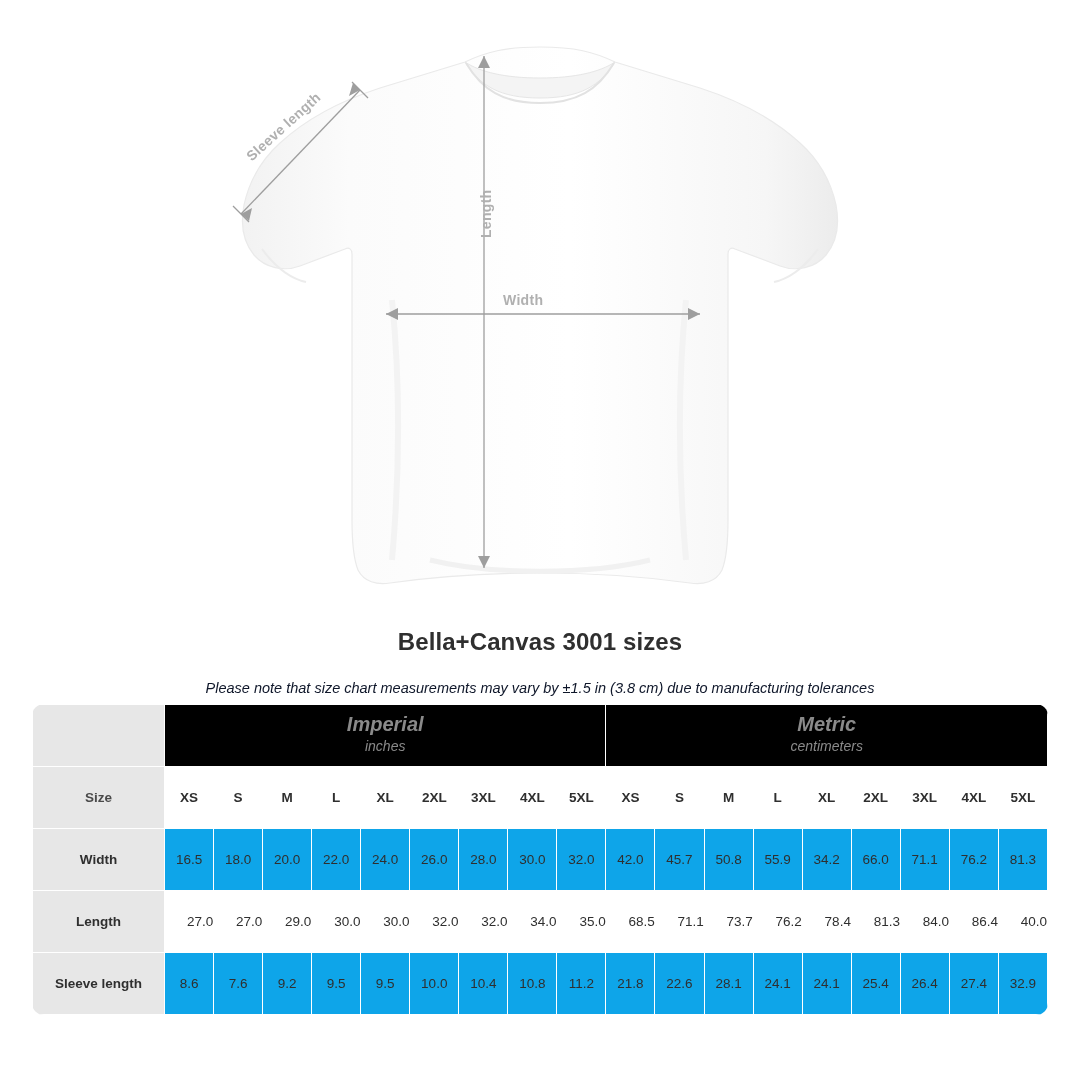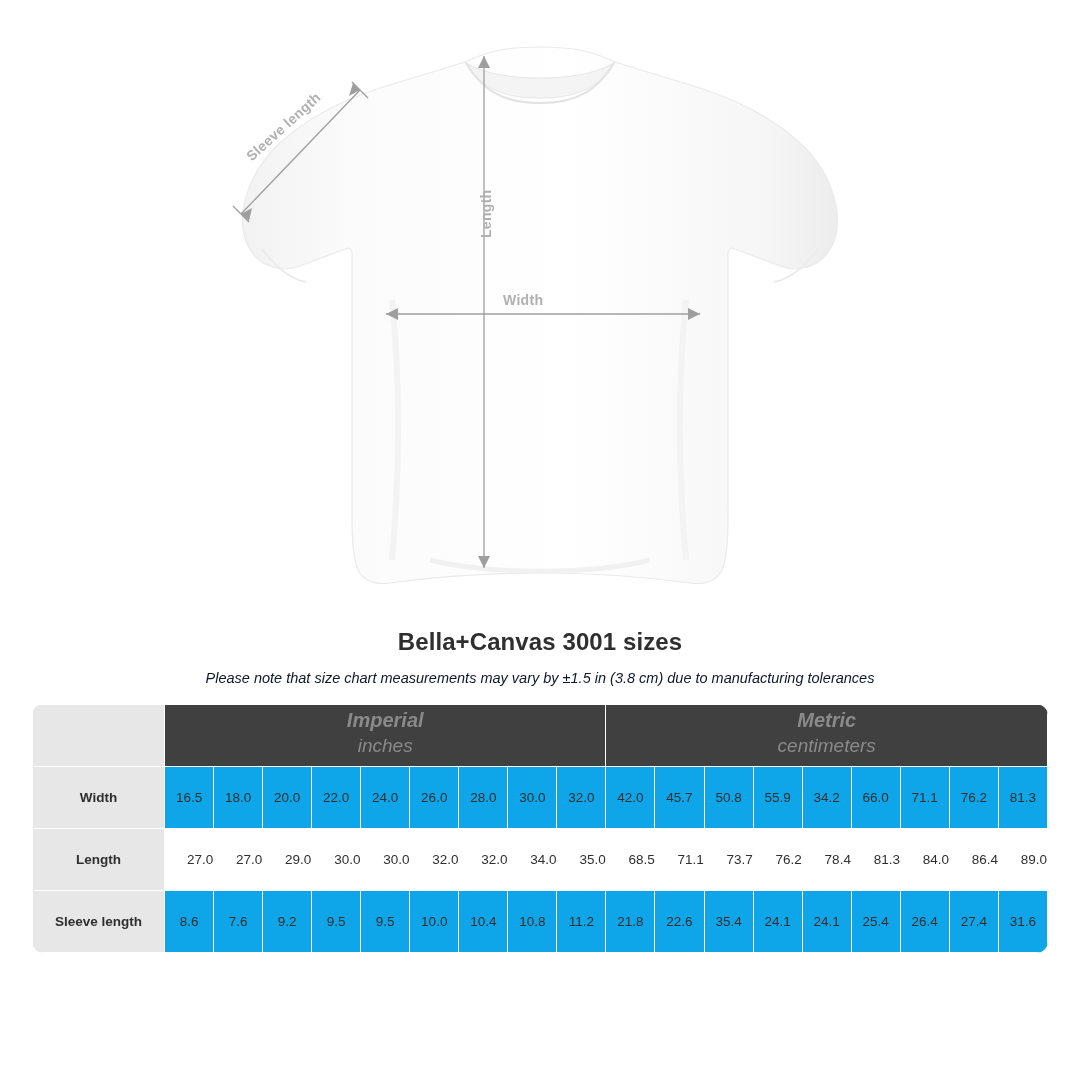--- a/index.html
+++ b/index.html
@@ -54,21 +54,21 @@
   .title-block {
     position: absolute;
     left: 0; top: 628px;
     width: 1080px;
     text-align: center;
   }
   .chart-title {
     font-size: 24px;
     font-weight: bold;
     color: #2f2f2f;
-    margin: 0 0 14px 0;
+    margin: 0 0 24px 0;
     letter-spacing: 0.1px;
   }
   .chart-note {
     font-size: 14.5px;
     font-style: italic;
     color: #0f172a;
     margin: 0;
   }
 
   
@@ -88,32 +88,32 @@
   table.size-table td, table.size-table th {
     border: 1px solid #ffffff;
     text-align: center;
     font-size: 13.5px;
     color: #2f2f2f;
     padding: 0;
     height: 62px;
     vertical-align: middle;
   }
   .unit-head-cell {
-    background: #404040;
+    background: #000000;
     height: 76px;
   }
   .unit-sys {
     font-size: 20px;
     font-style: italic;
     font-weight: bold;
     color: #8a8a8a;
     line-height: 1.1;
   }
   .unit-sub {
-    font-size: 19px;
+    font-size: 14px;
     font-style: italic;
     color: #8a8a8a;
     line-height: 1.6;
   }
   .corner-cell { background: #e7e7e7; }
 
   .row-head {
     background: #e7e7e7;
     font-weight: bold;
     font-size: 14.5px;
@@ -229,20 +229,41 @@
           <td class="unit-head-cell" colspan="9">
             <div class="unit-sys">Imperial</div>
             <div class="unit-sub">inches</div>
           </td>
           <td class="unit-head-cell" colspan="9">
             <div class="unit-sys">Metric</div>
             <div class="unit-sub">centimeters</div>
           </td>
         </tr>
 
+        <tr>
+          <td class="row-head size-word">Size</td>
+          <td class="size-col-head">XS</td>
+          <td class="size-col-head">S</td>
+          <td class="size-col-head">M</td>
+          <td class="size-col-head">L</td>
+          <td class="size-col-head">XL</td>
+          <td class="size-col-head">2XL</td>
+          <td class="size-col-head">3XL</td>
+          <td class="size-col-head">4XL</td>
+          <td class="size-col-head">5XL</td>
+          <td class="size-col-head">XS</td>
+          <td class="size-col-head">S</td>
+          <td class="size-col-head">M</td>
+          <td class="size-col-head">L</td>
+          <td class="size-col-head">XL</td>
+          <td class="size-col-head">2XL</td>
+          <td class="size-col-head">3XL</td>
+          <td class="size-col-head">4XL</td>
+          <td class="size-col-head">5XL</td>
+        </tr>
 
         <tr class="alt">
           <td class="row-head">Width</td>
           <td class="data">16.5</td>
           <td class="data">18.0</td>
           <td class="data">20.0</td>
           <td class="data">22.0</td>
           <td class="data">24.0</td>
           <td class="data">26.0</td>
           <td class="data">28.0</td>
@@ -271,41 +292,41 @@
           <td class="data">34.0</td>
           <td class="data">35.0</td>
           <td class="data">68.5</td>
           <td class="data">71.1</td>
           <td class="data">73.7</td>
           <td class="data">76.2</td>
           <td class="data">78.4</td>
           <td class="data">81.3</td>
           <td class="data">84.0</td>
           <td class="data">86.4</td>
-          <td class="data">89.0</td>
+          <td class="data">40.0</td>
         </tr>
 
         <tr class="alt">
           <td class="row-head">Sleeve length</td>
           <td class="data">8.6</td>
           <td class="data">7.6</td>
           <td class="data">9.2</td>
           <td class="data">9.5</td>
           <td class="data">9.5</td>
           <td class="data">10.0</td>
           <td class="data">10.4</td>
           <td class="data">10.8</td>
           <td class="data">11.2</td>
           <td class="data">21.8</td>
           <td class="data">22.6</td>
-          <td class="data">35.4</td>
+          <td class="data">28.1</td>
           <td class="data">24.1</td>
           <td class="data">24.1</td>
           <td class="data">25.4</td>
           <td class="data">26.4</td>
           <td class="data">27.4</td>
-          <td class="data">31.6</td>
+          <td class="data">32.9</td>
         </tr>
       </tbody>
     </table>
   </div>
 
 </div>
 
 </body></html>

